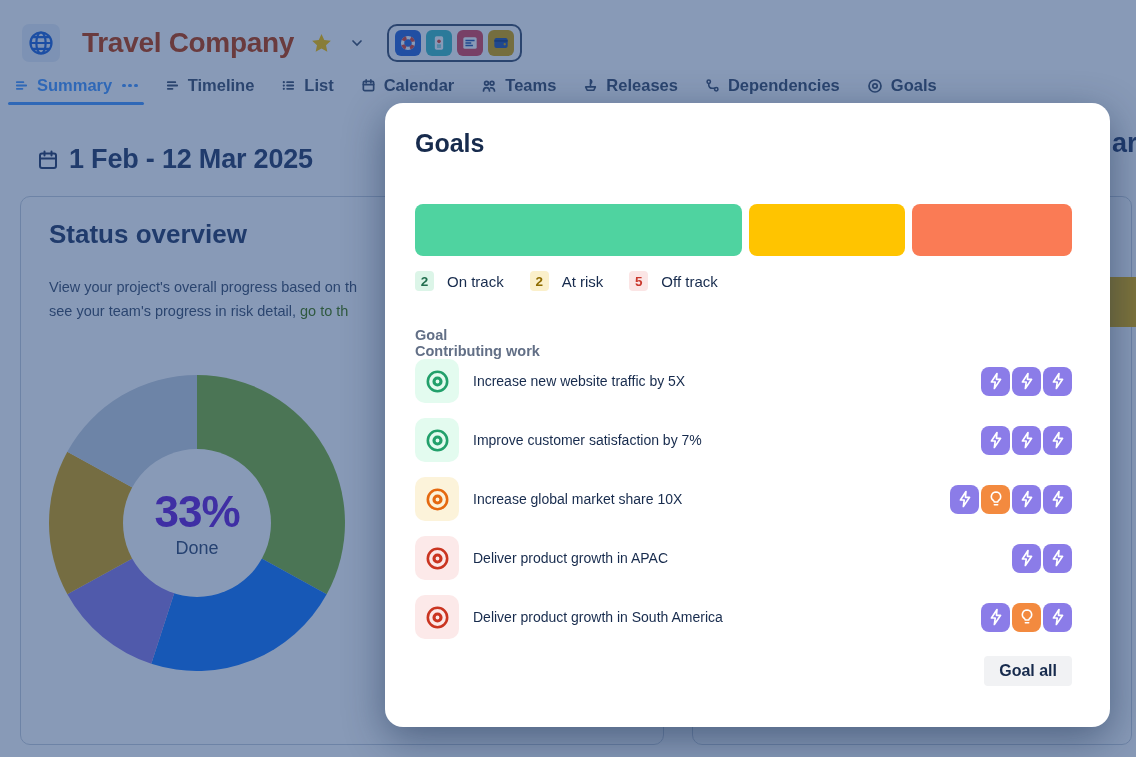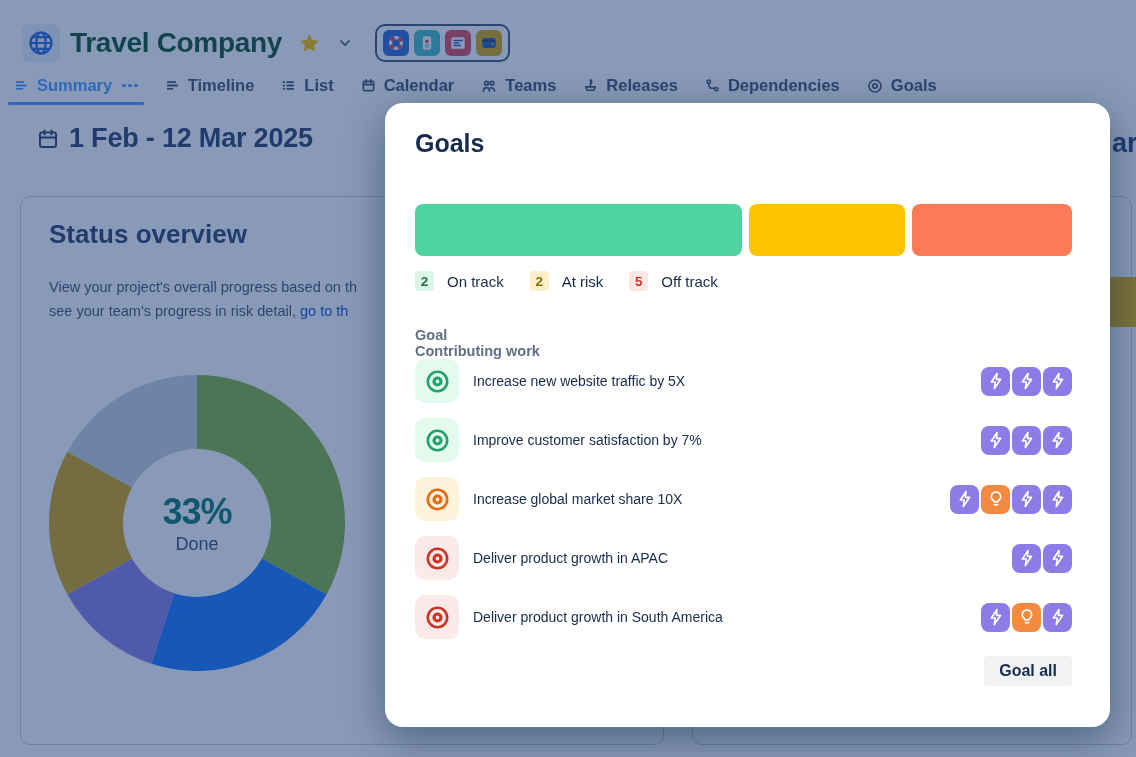--- a/index.html
+++ b/index.html
@@ -5,51 +5,51 @@
   * { box-sizing: border-box; margin: 0; padding: 0; }
   html,body { width:1136px; height:757px; }
   body { font-family: "Liberation Sans", sans-serif; background:#fff; }
   .screen { position:relative; width:1136px; height:757px; overflow:hidden; background:#fff; }
 
   
   .bg-page { position:absolute; inset:0; background:#fff; }
 
   .brand-row { position:absolute; left:22px; top:24px; display:flex; align-items:center; }
   .logo-tile { width:38px; height:38px; border-radius:7px; background:#E9EFF8; display:flex; align-items:center; justify-content:center; }
-  .project-title { font-size:28px; font-weight:700; color:#14532d; letter-spacing:-0.3px; margin-left:10px; }
+  .project-title { font-size:28px; font-weight:700; color:#c2410c; letter-spacing:-0.3px; margin-left:22px; }
   .star { margin-left:16px; display:flex; }
   .chevron { margin-left:16px; display:flex; }
   .apps-box { margin-left:22px; display:flex; gap:5px; border:2px solid #44546F; border-radius:10px; padding:4px 6px; }
   .app-tile { width:26px; height:26px; border-radius:6px; display:flex; align-items:center; justify-content:center; }
   .app-tile.blue { background:#3069D6; } .app-tile.teal { background:#45BFC4; }
   .app-tile.red { background:#DF4B5C; } .app-tile.gold { background:#D9A70F; }
 
   .tabs { position:absolute; left:14px; top:74px; display:flex; align-items:center; gap:27px;justify-content:flex-end; }
   .tab { display:flex; align-items:center; gap:8px; font-size:16.5px; font-weight:700; color:#44546F; position:relative; padding:2px 0 8px 0; cursor:pointer; }
   .tab.active { color:#4C9AFF; }
   .tab.active .underline { position:absolute; left:-6px; right:-6px; bottom:-2px; height:3px; background:#4C9AFF; border-radius:2px; }
   .tab .dots { display:flex; gap:2.5px; margin-left:2px; }
   .tab .dots i { width:3.5px; height:3.5px; border-radius:50%; background:#4C9AFF; }
 
-  .date-row { position:absolute; left:36px; top:123px; display:flex; align-items:center; gap:9px; }
+  .date-row { position:absolute; left:36px; top:144px; display:flex; align-items:center; gap:9px; }
   .date-heading { font-size:27px; font-weight:700; color:#2E4169; letter-spacing:-0.2px; }
   .heading-frag { position:absolute; left:1112px; top:128px; font-size:27px; font-weight:700; color:#2E4169; }
 
   .card { position:absolute; background:#fff; border:1px solid #C9D1DC; border-radius:10px; }
   .status-card { left:20px; top:196px; width:644px; height:549px; }
   .right-card { left:692px; top:196px; width:440px; height:549px; }
   .olive-frag { position:absolute; left:348px; top:80px; width:96px; height:50px; background:#E8B007; }
 
   .status-title { position:absolute; left:28px; top:22px; font-size:26px; font-weight:700; color:#2E4169; }
   .status-desc { position:absolute; left:28px; top:78px; width:352px; font-size:14.5px; line-height:24px; color:#44546F; white-space:nowrap; overflow:hidden; }
-  .status-desc a { color:#1d4ed8; text-decoration:none; }
+  .status-desc a { color:#4d7c0f; text-decoration:none; }
 
   .donut-box { position:absolute; left:28px; top:178px; width:296px; height:296px; }
   .donut-center { position:absolute; inset:0; display:flex; flex-direction:column; align-items:center; justify-content:center; }
-  .donut-pct { font-size:36px; font-weight:700; color:#0f766e; letter-spacing:-1px; }
+  .donut-pct { font-size:44px; font-weight:700; color:#6d28d9; letter-spacing:-1px; }
   .donut-sub { font-size:18px; color:#3A4E73; margin-top:1px; }
 
   
   .backdrop { position:absolute; inset:0; background:rgba(17,53,112,0.5); z-index:10; }
   .modal { position:absolute; left:385px; top:103px; width:725px; height:624px; background:#fff; border-radius:18px;
            box-shadow:0 12px 40px rgba(9,30,66,0.45); z-index:20; }
   .modal-title { position:absolute; left:30px; top:26px; font-size:25px; font-weight:700; color:#172B4D; }
 
   .sbars { position:absolute; left:30px; top:101px; width:657px; display:flex; gap:7px; }
   .sbar { height:52px; border-radius:8px; }

